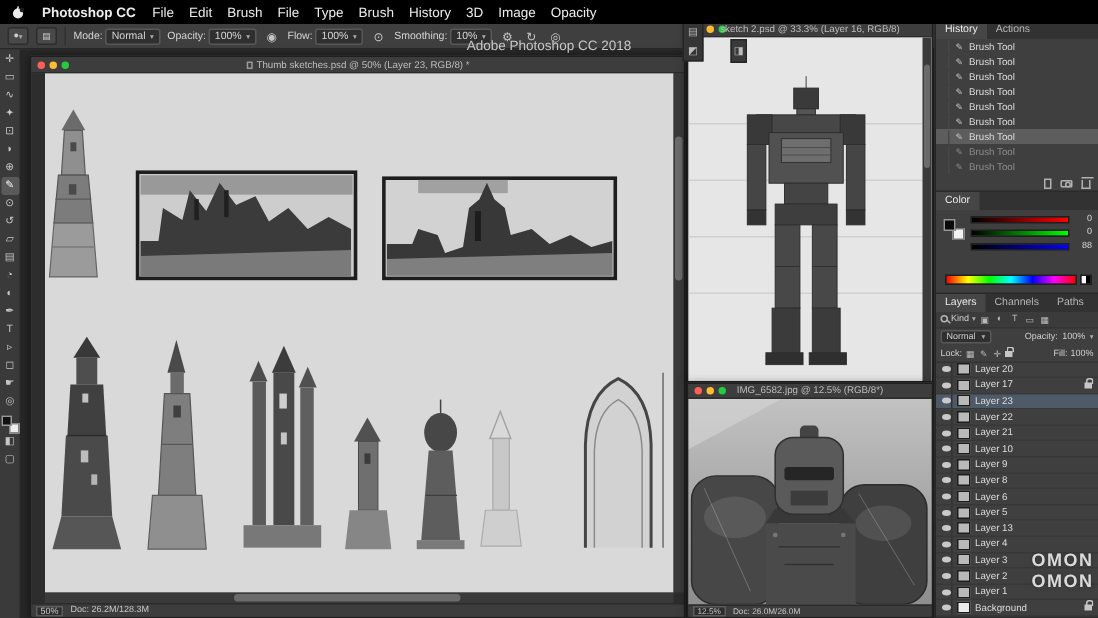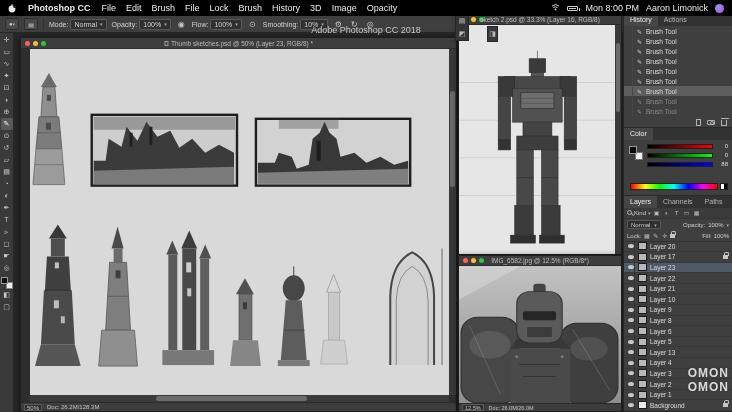--- a/index.html
+++ b/index.html
@@ -169,40 +169,27 @@
         <circle cx="4" cy="5" r="3.4" fill="#ececec"></circle>
         <circle cx="6.6" cy="2.6" r="1.5" fill="#1c1c1e"></circle>
         <rect x="3.5" y="0.2" width="1" height="2" fill="#ececec" transform="rotate(18 4 1)"></rect>
       </svg>
   </span>
   <span class="app-name">Photoshop CC</span>
   <span class="menu-item">File</span>
   <span class="menu-item">Edit</span>
   <span class="menu-item">Brush</span>
   <span class="menu-item">File</span>
-  <span class="menu-item">Lock</span>
+  <span class="menu-item">Type</span>
   <span class="menu-item">Brush</span>
   <span class="menu-item">History</span>
   <span class="menu-item">3D</span>
   <span class="menu-item">Image</span>
   <span class="menu-item">Opacity</span>
   <span class="mb-center">Adobe Photoshop CC 2018</span>
-  <span class="mb-right">
-    <span>
-      <svg width="9" height="8" viewBox="0 0 9 8">
-          <path d="M1,3 Q4.5,0 8,3" stroke="#e6e6e6" fill="none" stroke-width="0.9"></path>
-          <path d="M2.4,4.6 Q4.5,3 6.6,4.6" stroke="#e6e6e6" fill="none" stroke-width="0.9"></path>
-          <circle cx="4.5" cy="6.4" r="0.9" fill="#e6e6e6"></circle>
-        </svg>
-    </span>
-    <span class="battery"></span>
-    <span>Mon 8:00 PM</span>
-    <span>Aaron Limonick</span>
-    <span class="siri"></span>
-  </span>
 </div>
 
 <div class="options-bar">
   <span class="opt-icon">
       <span>●</span>
       <span class="caret">▾</span>
     </span>
   <span class="opt-icon">
       <span>▤</span>
     </span>

